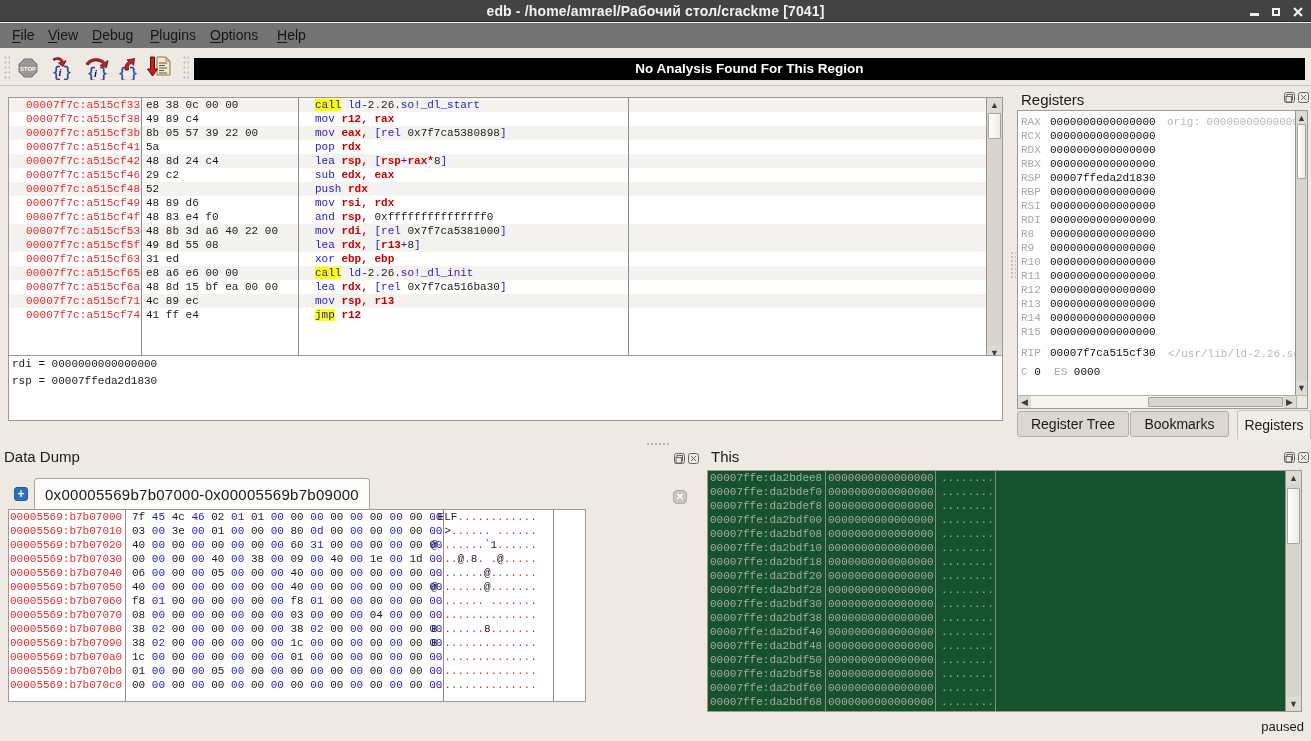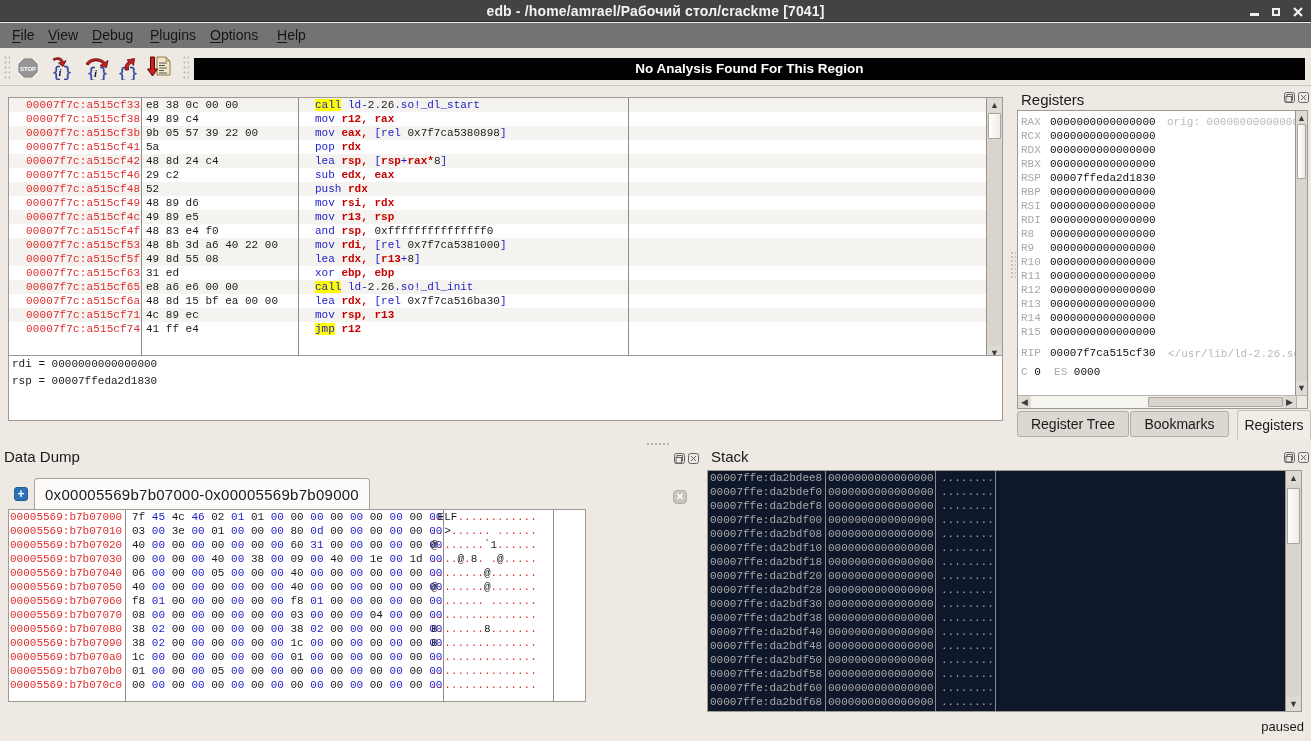--- a/index.html
+++ b/index.html
@@ -70,21 +70,21 @@
 .ha { left:1px; color:#e02c2c; }
 .hh { left:123px; }
 .hk { color:#1a1a1a; }
 .hb { color:#2222cc; }
 .has { left:422px; }
 .ar { color:#e02c2c; }
 .ak { color:#1a1a1a; }
 .hsep { position:absolute; top:0; width:1px; height:191px; background:#8c8c8c; }
 
 
-#stackpanel { position:absolute; left:707px; top:470px; width:595px; height:242px; background:#0f172a; border:1px solid #9d9a93; overflow:hidden; }
+#stackpanel { position:absolute; left:707px; top:470px; width:595px; height:242px; background:#14532d; border:1px solid #9d9a93; overflow:hidden; }
 .srow { position:relative; height:14px; }
 .srow > span { position:absolute; top:1px; font-family:"Liberation Mono",monospace; font-size:11px; line-height:12px; white-space:pre; color:#a9a9a9; }
 .sa { left:2px; }
 .sv { left:120px; }
 .sd { left:233px; letter-spacing:0; }
 .ssep { position:absolute; top:0; width:1px; height:240px; background:#8c8c8c; }
 
 
 #regpanel { position:absolute; left:1017px; top:110px; width:291px; height:299px; background:#fff; border:1px solid #9d9a93; overflow:hidden; }
 .rrow { position:relative; height:14px; }
@@ -163,21 +163,21 @@
       <span class="db">e8 38 0c 00 00</span>
       <span class="di"><span class="iy">call</span> <span class="ib">ld-</span><span class="ik">2</span><span class="ib">.</span><span class="ik">26</span><span class="ib">.so!_dl_start</span></span>
     </div>
 <div class="drow">
       <span class="da">00007f7c:a515cf38</span>
       <span class="db">49 89 c4</span>
       <span class="di"><span class="ib">mov</span> <span class="ir">r12,</span> <span class="ir">rax</span></span>
     </div>
 <div class="drow alt">
       <span class="da">00007f7c:a515cf3b</span>
-      <span class="db">9b 05 57 39 22 00</span>
+      <span class="db">8b 05 57 39 22 00</span>
       <span class="di"><span class="ib">mov</span> <span class="ir">eax,</span> <span class="ib">[rel</span> <span class="ik">0x7f7ca5380898</span><span class="ib">]</span></span>
     </div>
 <div class="drow">
       <span class="da">00007f7c:a515cf41</span>
       <span class="db">5a</span>
       <span class="di"><span class="ib">pop</span> <span class="ir">rdx</span></span>
     </div>
 <div class="drow alt">
       <span class="da">00007f7c:a515cf42</span>
       <span class="db">48 8d 24 c4</span>
@@ -190,25 +190,20 @@
     </div>
 <div class="drow alt">
       <span class="da">00007f7c:a515cf48</span>
       <span class="db">52</span>
       <span class="di"><span class="ib">push</span> <span class="ir">rdx</span></span>
     </div>
 <div class="drow">
       <span class="da">00007f7c:a515cf49</span>
       <span class="db">48 89 d6</span>
       <span class="di"><span class="ib">mov</span> <span class="ir">rsi,</span> <span class="ir">rdx</span></span>
-    </div>
-<div class="drow alt">
-      <span class="da">00007f7c:a515cf4c</span>
-      <span class="db">49 89 e5</span>
-      <span class="di"><span class="ib">mov</span> <span class="ir">r13,</span> <span class="ir">rsp</span></span>
     </div>
 <div class="drow">
       <span class="da">00007f7c:a515cf4f</span>
       <span class="db">48 83 e4 f0</span>
       <span class="di"><span class="ib">and</span> <span class="ir">rsp,</span> <span class="ik">0xfffffffffffffff0</span></span>
     </div>
 <div class="drow alt">
       <span class="da">00007f7c:a515cf53</span>
       <span class="db">48 8b 3d a6 40 22 00</span>
       <span class="di"><span class="ib">mov</span> <span class="ir">rdi,</span> <span class="ib">[rel</span> <span class="ik">0x7f7ca5381000</span><span class="ib">]</span></span>
@@ -342,21 +337,21 @@
 <div class="hsep" style="left:116px"></div>
 <div class="hsep" style="left:434px"></div>
 <div class="hsep" style="left:544px"></div>
 <div class="vscroll" style="left:664px;top:0;width:16px;height:191px;">
   <div class="sarrow" style="top:0">▲</div>
   <div class="sthumb" style="top:13px;height:34px;"></div>
   <div class="sarrow" style="bottom:0">▼</div>
 </div>
 </div>
 
-<div class="secttitle" style="left:711px;top:448px;">Stack</div>
+<div class="secttitle" style="left:711px;top:448px;">This</div>
 <svg style="position:absolute;left:1284px;top:452px" width="25" height="12" viewBox="0 0 25 12">
 <g stroke="#666" fill="none" stroke-width="1">
 <rect x="0.5" y="0.5" width="10" height="10" rx="2"></rect>
 <rect x="3" y="2.5" width="5.5" height="5.5"></rect>
 <rect x="2" y="4.5" width="5.5" height="5.5" fill="#edeae3"></rect>
 <rect x="14.5" y="0.5" width="10" height="10" rx="2"></rect>
 <path d="M17 3 l5 5 M22 3 l-5 5"></path>
 </g>
   </svg>
 <div id="stackpanel">

